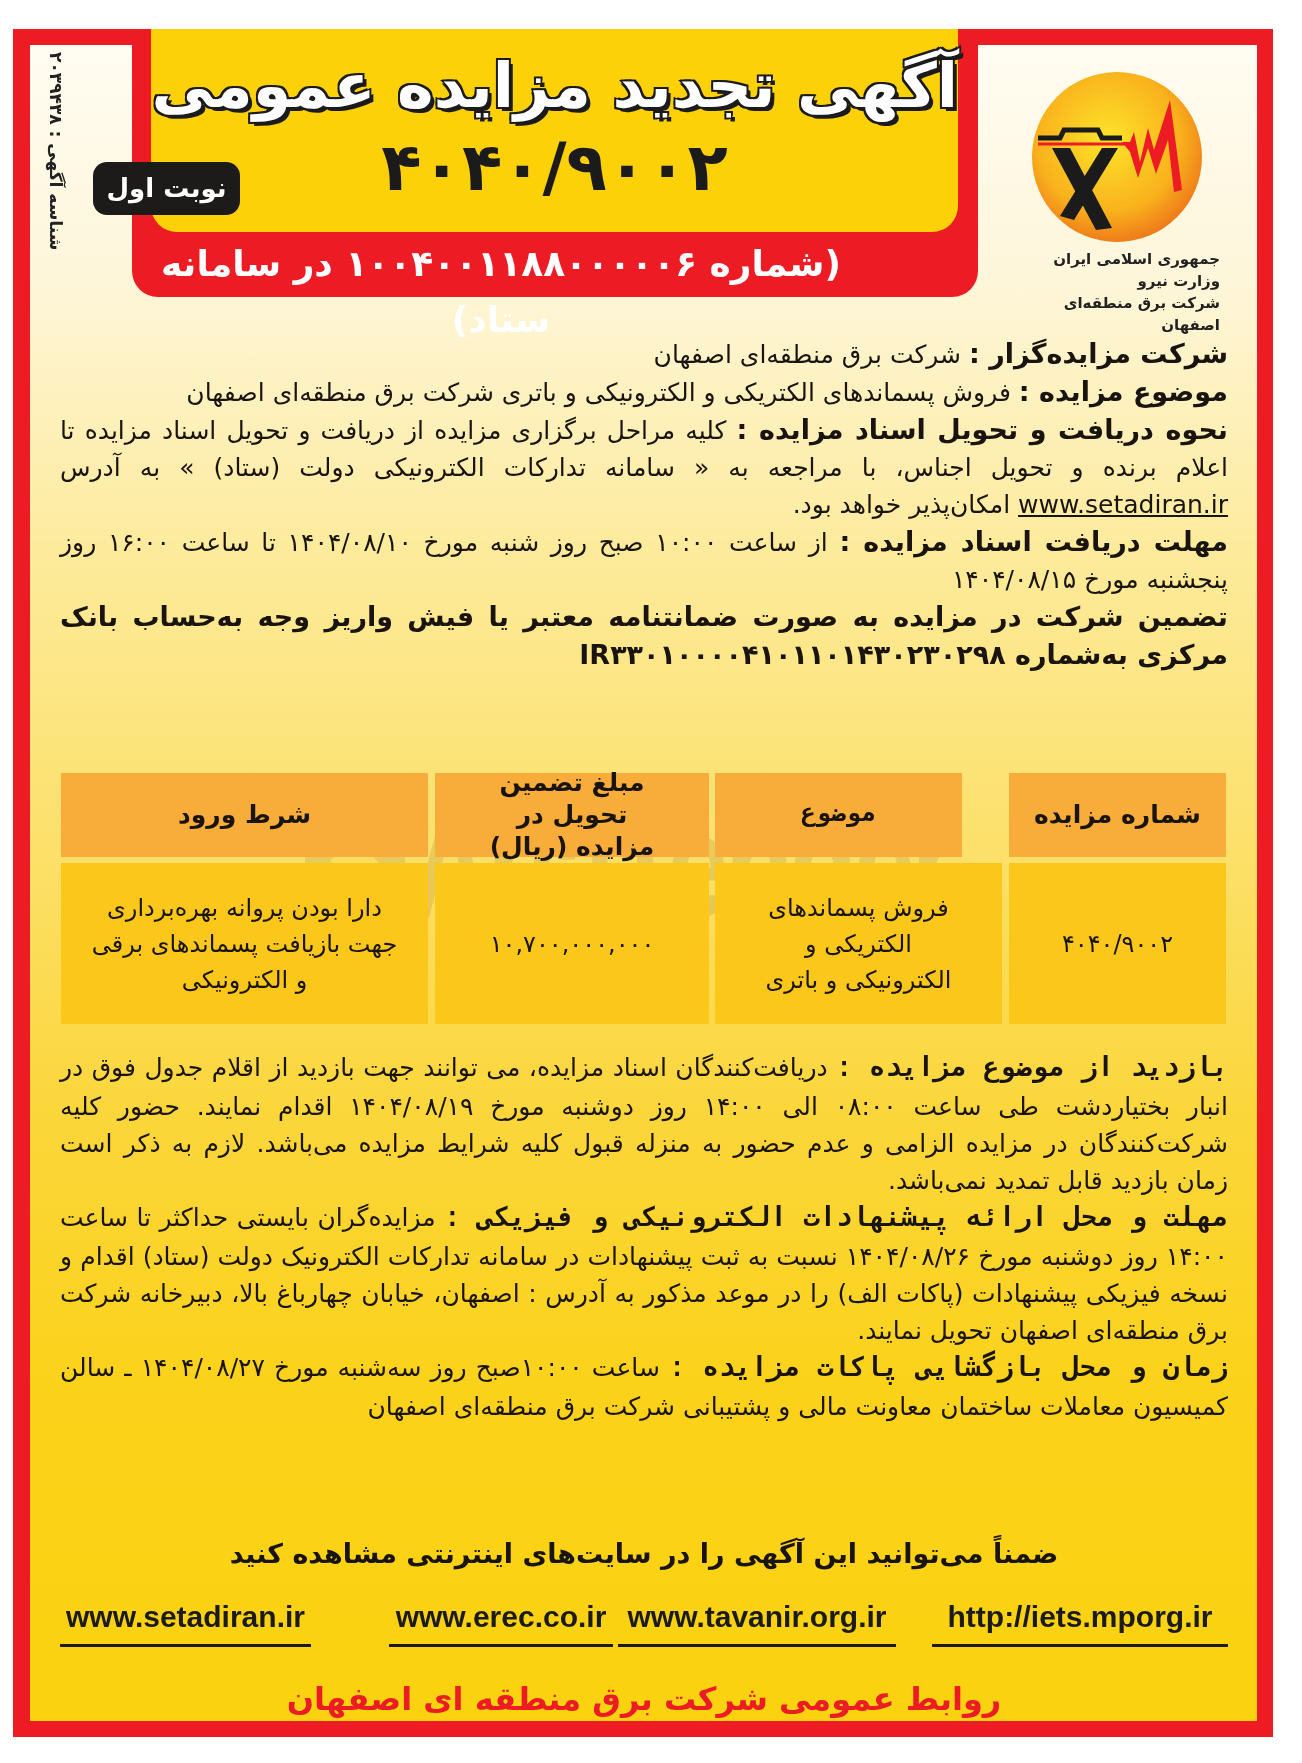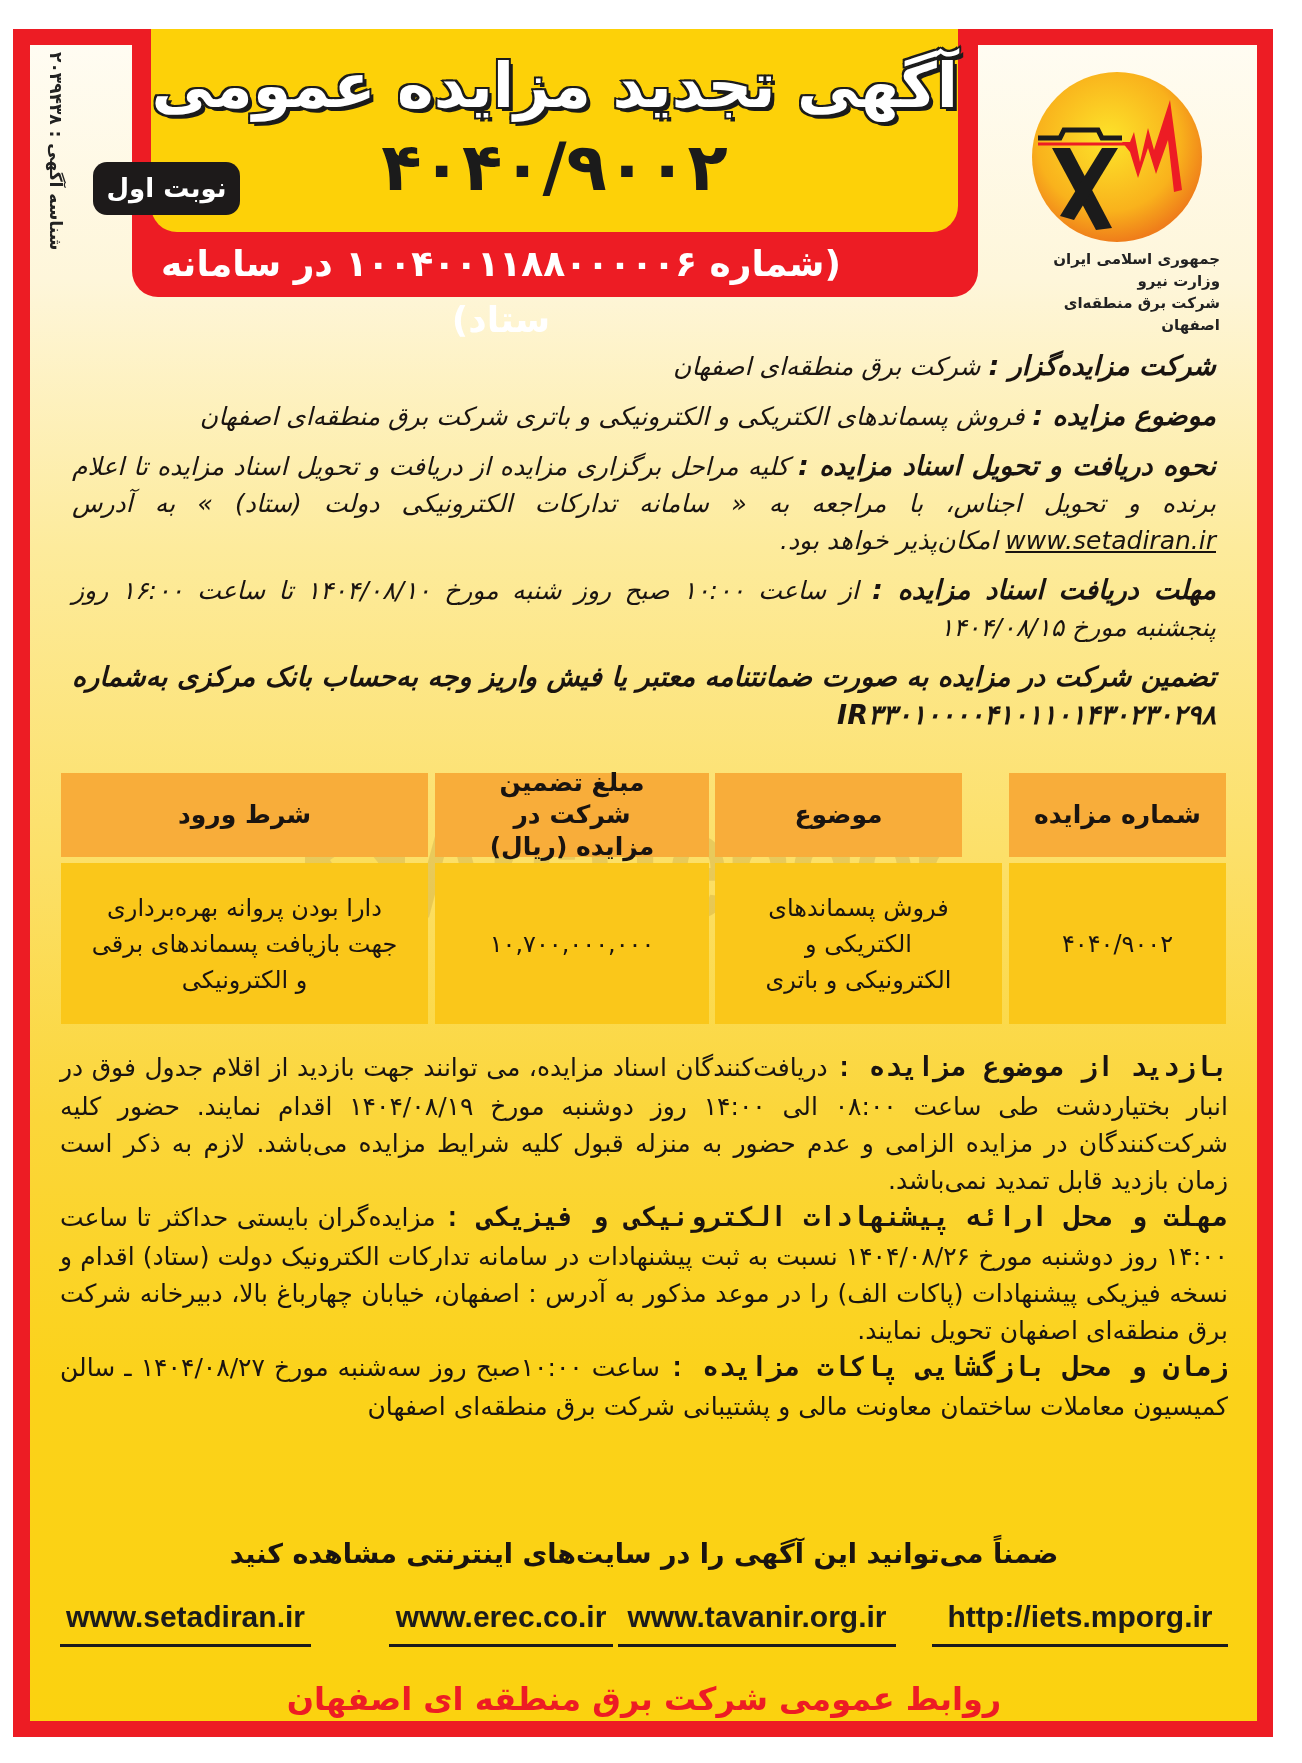--- a/index.html
+++ b/index.html
@@ -12,21 +12,21 @@
   .hdr-yellow{position:absolute;left:151px;top:29px;width:807px;height:203px;background:#FDD108;border-radius:0 0 26px 26px;}
   .hdr-title{position:absolute;left:151px;top:46px;width:807px;text-align:right;direction:rtl;font-size:62px;font-weight:900;color:#fff;
     -webkit-text-stroke:3px #1b1b1b;paint-order:stroke fill;text-shadow:4px 4px 0 #1b1b1b, -2px -2px 0 #1b1b1b, 2px -2px 0 #1b1b1b, -2px 2px 0 #1b1b1b;line-height:80px;}
   .hdr-number{position:absolute;left:151px;top:128px;width:807px;text-align:center;font-size:66px;font-weight:900;color:#1b1b1b;line-height:80px;direction:ltr;letter-spacing:1px;}
   .hdr-setad{position:absolute;left:132px;top:236px;width:738px;text-align:center;direction:rtl;font-size:36px;font-weight:bold;color:#fff;line-height:56px;}
   .badge{position:absolute;left:93px;top:162px;width:147px;height:53px;background:#1d1a1a;border-radius:14px;color:#fff;font-size:26px;font-weight:bold;text-align:center;line-height:53px;direction:rtl;}
   .logo-wrap{position:absolute;left:1020px;top:60px;width:200px;height:250px;}
   .logo-circle{position:absolute;left:10px;top:10px;width:174px;height:174px;}
   .logo-text{position:absolute;left:0;top:188px;width:200px;text-align:right;direction:rtl;font-size:15px;font-weight:bold;line-height:22px;color:#222;}
   .body{position:absolute;left:60px;top:335px;width:1168px;direction:rtl;text-align:justify;font-size:25px;line-height:37px;}
-  .body p{margin:12px;font-style:italic;}
+  .body p{margin:0;}
   .body b{font-weight:bold;font-size:27px;}
   .body .link{text-decoration:underline;direction:ltr;unicode-bidi:embed;}
   .para2{position:absolute;left:60px;top:1049px;width:1168px;direction:rtl;text-align:justify;font-size:25px;line-height:37px;}
   .para2 p{margin:0;}
   .para2 b{font-weight:bold;font-size:27px;font-family:Liberation Mono, monospace;}
   .tbl{position:absolute;left:61px;top:773px;width:1165px;height:251px;}
   .th,.td{position:absolute;display:flex;align-items:center;justify-content:center;text-align:center;direction:rtl;}
   .th{top:0;height:84px;background:#F8AD3A;font-size:25px;font-weight:bold;line-height:32px;}
   .td{top:90px;height:161px;background:#FAC71A;font-size:24px;line-height:36px;}
   .watermark{position:absolute;left:300px;top:780px;width:680px;height:200px;opacity:0.13;pointer-events:none;}
@@ -88,22 +88,22 @@
 <div class="watermark">
   <svg width="110" height="150" viewBox="0 0 110 150" style="position:absolute;left:0;top:10px;">
     <path d="M55 5 L105 25 L105 80 Q105 125 55 145 Q5 125 5 80 L5 25 Z" fill="#6b3b00"></path>
     <path d="M30 70 L60 50 L80 75 L50 100 Z" fill="#fbd21a"></path>
   </svg>
   <div class="wm-text">AriaTender</div>
 </div>
 
 <div class="tbl">
   <div class="th" style="left:948px;width:217px;">شماره مزایده</div>
-  <div class="th" style="left:654px;width:247px;">موضوع</div>
-  <div class="th" style="left:374px;width:274px;padding:0 40px;box-sizing:border-box;">مبلغ تضمین شرکت در مزایده (ریال)</div>
+  <div class="th" style="left:654px;width:247px;font-family:Liberation Mono, monospace;">موضوع</div>
+  <div class="th" style="left:374px;width:274px;padding:0 40px;box-sizing:border-box;">مبلغ تضمین تحویل در مزایده (ریال)</div>
   <div class="th" style="left:0;width:367px;">شرط ورود</div>
 
   <div class="td" style="left:948px;width:217px;">۴۰۴۰/۹۰۰۲</div>
   <div class="td" style="left:654px;width:287px;padding:0 40px;box-sizing:border-box;">فروش پسماندهای الکتریکی و الکترونیکی و باتری</div>
   <div class="td" style="left:374px;width:274px;">۱۰,۷۰۰,۰۰۰,۰۰۰</div>
   <div class="td" style="left:0;width:367px;padding:0 30px;box-sizing:border-box;">دارا بودن پروانه بهره‌برداری جهت بازیافت پسماندهای برقی و الکترونیکی</div>
 </div>
 
 <div class="para2">
   <p><b>بازدید از موضوع مزایده :</b> <span>دریافت‌کنندگان اسناد مزایده، می توانند جهت بازدید از اقلام جدول فوق در انبار بختیاردشت طی ساعت ۰۸:۰۰ الی ۱۴:۰۰ روز دوشنبه مورخ ۱۴۰۴/۰۸/۱۹ اقدام نمایند. حضور کلیه شرکت‌کنندگان در مزایده الزامی و عدم حضور به منزله قبول کلیه شرایط مزایده می‌باشد. لازم به ذکر است زمان بازدید قابل تمدید نمی‌باشد.</span></p>

